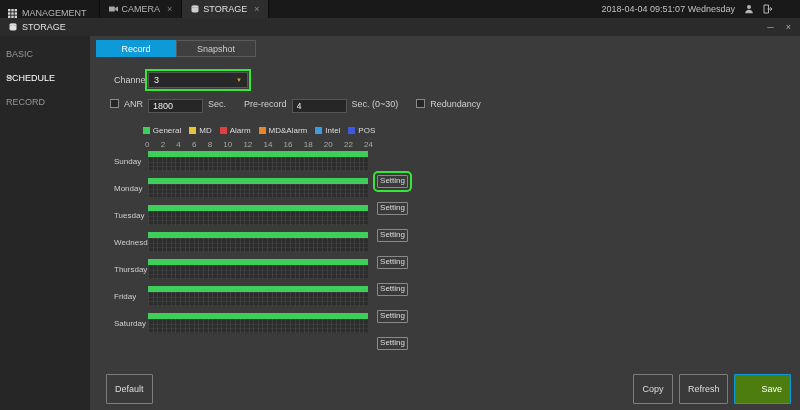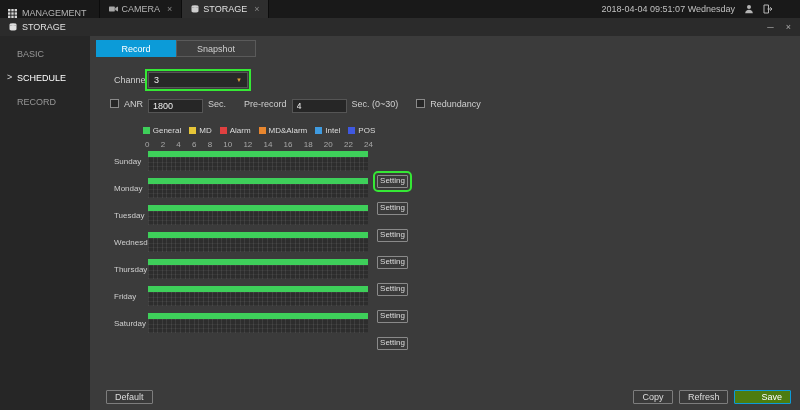--- a/index.html
+++ b/index.html
@@ -17,21 +17,21 @@
   .tb-dt { font-size:9px; color:#c0c0c0; }
 
   
   .titlebar { height:18px; background:#2b2b2b; display:flex; align-items:center; gap:5px; padding:0 9px; color:#e2e2e2; flex:none; }
   .titlebar .win { margin-left:auto; display:flex; gap:12px; color:#aaa; font-size:9px; }
   .win span { cursor:default; }
 
   
   .content { flex:1; display:flex; min-height:0; }
   .sidebar { width:90px; background:#262626; padding-top:6px; flex:none; }
-  .side-item { padding:7px 6px 7px 17px; color:#979797; position:relative; cursor:default; }
+  .side-item { padding:7px 6px 7px 6px; color:#979797; position:relative; cursor:default; }
   .side-item.active { color:#ffffff; }
   .side-item.active .arr { position:absolute; left:7px; top:6px; color:#ddd; font-size:9px; }
 
   .main { flex:1; background:#3b3b3b; position:relative; }
 
   
   .tabs { display:flex; padding:4px 0 0 6px; }
   .tab { width:80px; height:17px; display:flex; align-items:center; justify-content:center; color:#cfcfcf; background:#3f3f3f; border:1px solid #5a5a5a; cursor:default; }
   .tab.active { background:#0c9bd8; border-color:#0c9bd8; color:#fff; }
 
@@ -62,21 +62,21 @@
   .day-grid { width:220px; height:20px; flex:none; background-color:#2d2d2d;
     background-image:
       repeating-linear-gradient(90deg, rgba(255,255,255,0.08) 0 1px, transparent 1px 4.58px),
       repeating-linear-gradient(0deg, rgba(255,255,255,0.05) 0 1px, transparent 1px 4.2px);
     cursor:crosshair; }
   .day-bar { height:6px; background:#3ecf5a; }
   .setting-btn { margin-left:9px; width:31px; height:13px; background:#3a3a3a; border:1px solid #8a8a8a; color:#ddd; font-size:8px; line-height:10px; text-align:center; border-radius:1px; font-family:"Liberation Sans", sans-serif; cursor:default;margin-top:40px; }
   .hl { outline:2px solid #35e835; outline-offset:2px; }
 
   
-  .btn { height:14px; min-width:40px; background:#3a3a3a; border:1px solid #7d7d7d; color:#ddd; font-size:9px; padding:0 8px; border-radius:1px; font-family:"Liberation Sans", sans-serif; cursor:default; }
+  .btn { height:30px; min-width:40px; background:#3a3a3a; border:1px solid #7d7d7d; color:#ddd; font-size:9px; padding:0 8px; border-radius:1px; font-family:"Liberation Sans", sans-serif; cursor:default; }
   .btn.primary { background:#4d7c0f; border-color:#0c9bd8; color:#fff;padding-left:26px; }
   .footer-left { position:absolute; left:16px; bottom:6px; }
   .footer-right { position:absolute; right:9px; bottom:6px; display:flex; gap:6px; }
 
   .icon { display:inline-flex; align-items:center; }
 </style>
 </head>
 <body>
 
 <div class="app">

